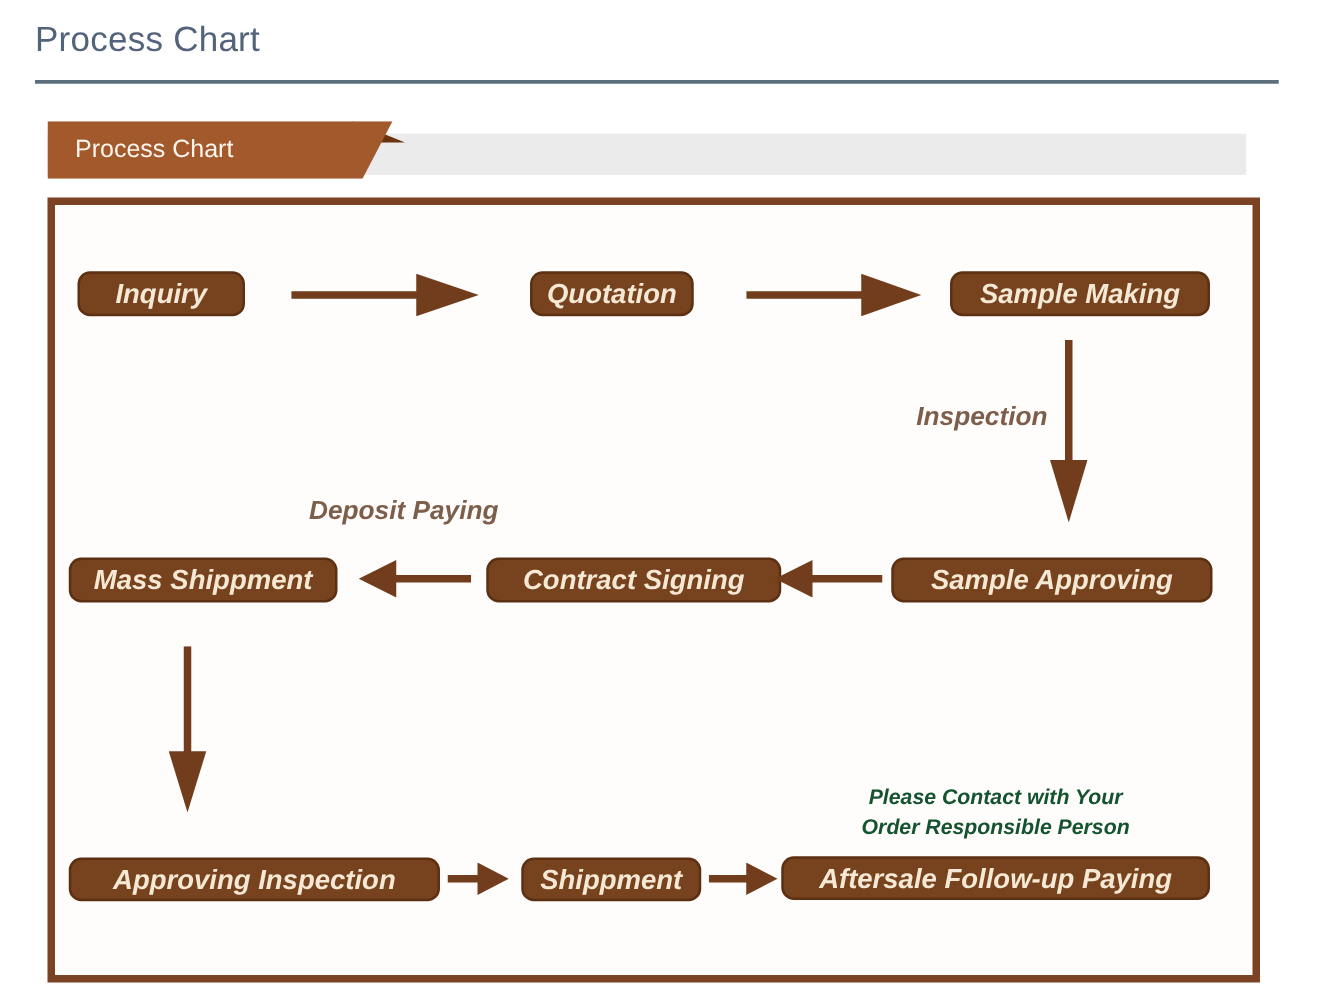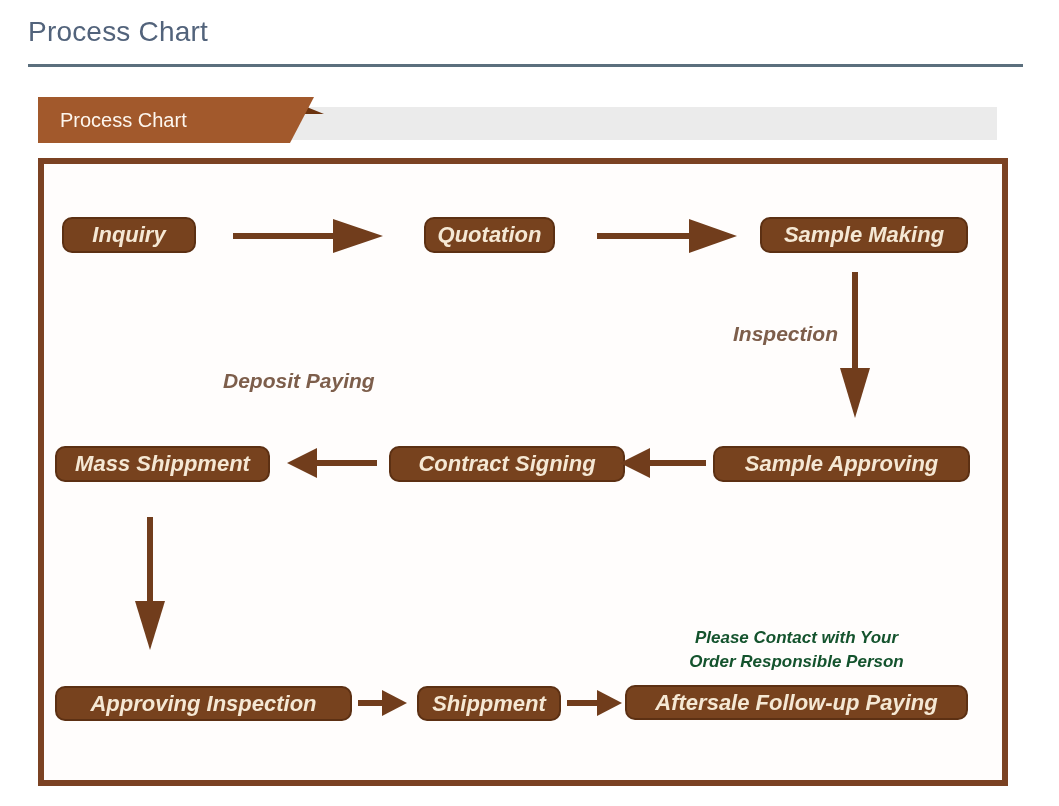--- a/index.html
+++ b/index.html
@@ -92,21 +92,21 @@
 
   <div class="flow-label" style="left:600px;top:158px;width:194px;text-align:right;">Inspection</div>
 
   <div class="arrow" style="left:796px;top:108px;">
     <svg width="30" height="146" viewBox="0 0 30 146">
       <rect class="arrow-fill" x="12" y="0" width="6" height="100"></rect>
       <polygon class="arrow-fill" points="0,96 30,96 15,146"></polygon>
     </svg>
   </div>
 
-  <div class="flow-label" style="left:179px;top:205px;width:200px;">Deposit Paying</div>
+  <div class="flow-label" style="left:179px;top:233px;width:200px;text-align:center;">Deposit Paying</div>
 
   <div class="node" style="left:11px;top:282px;width:215px;">Mass Shippment</div>
 
   <div class="arrow" style="left:243px;top:284px;">
     <svg width="90" height="30" viewBox="0 0 90 30">
       <rect class="arrow-fill" x="28" y="12" width="62" height="6"></rect>
       <polygon class="arrow-fill" points="0,15 30,0 30,30"></polygon>
     </svg>
   </div>
 

